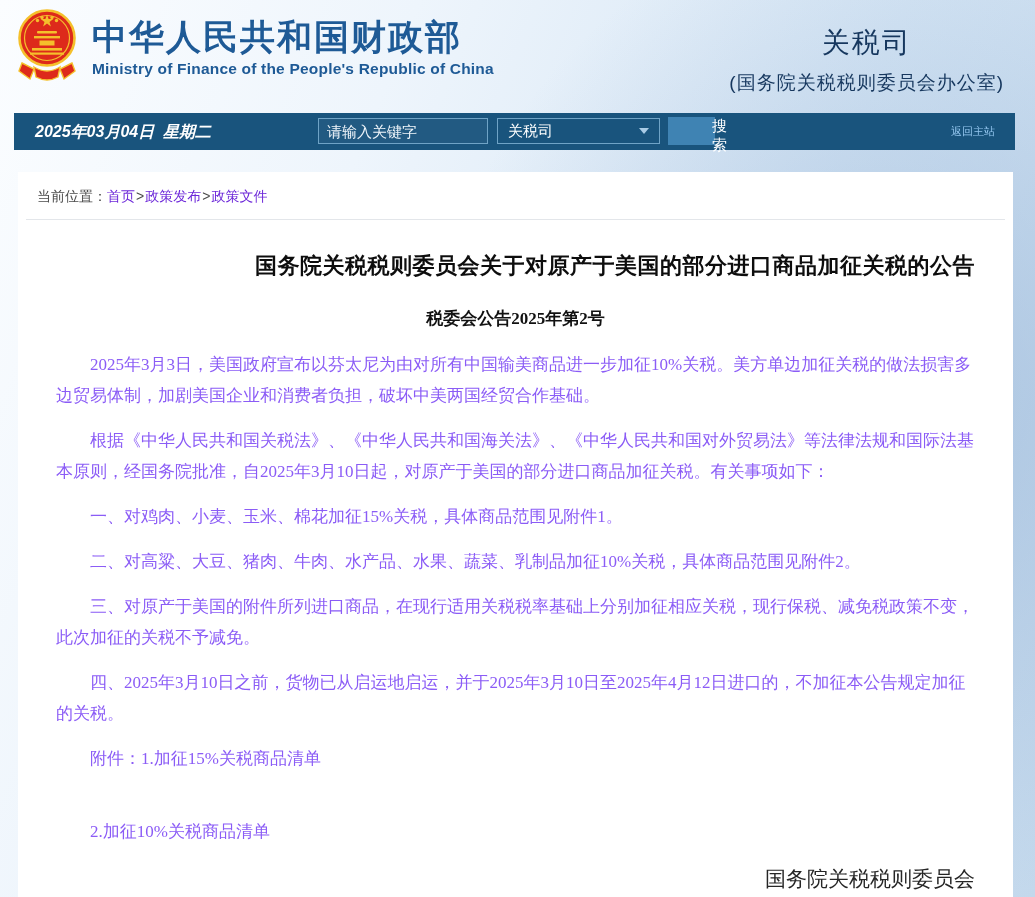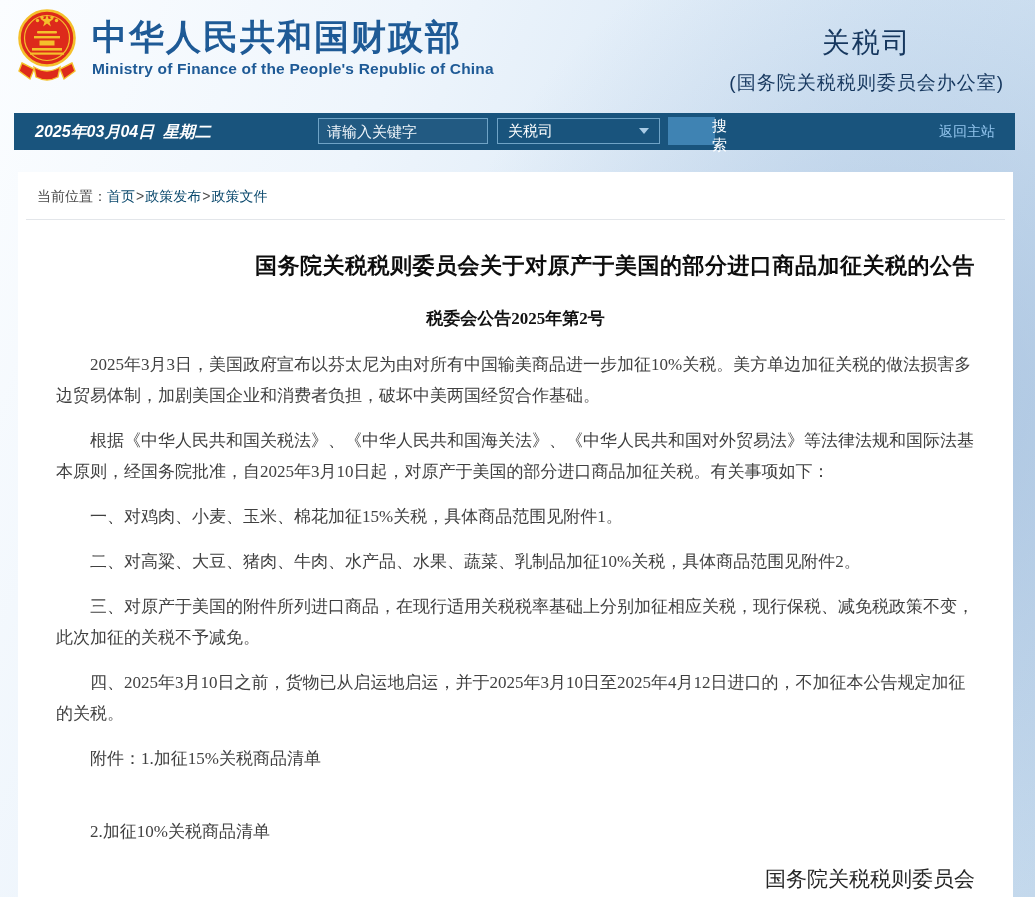--- a/index.html
+++ b/index.html
@@ -57,51 +57,51 @@
     border-left: 5px solid transparent; border-right: 5px solid transparent;
     border-top: 6px solid #a9cbe5;
   }
   .search-btn {
     position: absolute; left: 654px; top: 4px; width: 47px; height: 28px;
     background: var(--btn-blue); color: #ffffff; font-size: 15px;
     border: none; cursor: pointer; font-family: "Liberation Sans", sans-serif; padding-left: 44px;
   }
   .home-link {
     position: absolute; right: 20px; top: 0; line-height: 37px;
-    color: var(--link-blue); font-size: 14px; text-decoration: none; cursor: pointer;
+    color: var(--link-blue); font-size: 11px; text-decoration: none; cursor: pointer;
   }
 
   
   .content {
     position: absolute; left: 18px; top: 172px; width: 995px; height: 725px;
     background: #ffffff; overflow: hidden;
   }
   .breadcrumb {
     margin: 0 8px; padding: 16px 0 13px 11px;
     border-bottom: 1px solid #e3e6ea;
     font-size: 14px; color: #4a4a4a;
   }
-  .breadcrumb a { color: #0c4a6e; text-decoration: none; cursor: pointer; }
+  .breadcrumb a { color: #6d28d9; text-decoration: none; cursor: pointer; }
   .breadcrumb .sep { margin: 0 1px; }
 
   article { padding: 0 38px; }
   .article-title {
     margin-top: 32px; text-align: right;
     font-size: 22px; font-weight: bold; color: #0d0d0d;
     letter-spacing: 0.5px; line-height: 28px;
   }
   .doc-no {
     margin-top: 27px; text-align: center;
     font-family: "Liberation Serif", "DejaVu Serif", serif;
     font-size: 17px; font-weight: bold; color: #111;
   }
   .body-text { margin-top: 19px; }
   .body-text p {
     font-family: "Liberation Serif", "DejaVu Serif", serif;
-    font-size: 17px; color: #404040; line-height: 31px;
+    font-size: 17px; color: #8b5cf6; line-height: 31px;
     text-indent: 2em; margin: 14px 0;
   }
   .body-text p.attach2 { margin-top: 42px; }
   .signature, .sig-date {
     font-family: "Liberation Serif", "DejaVu Serif", serif;
     font-size: 21px; color: #262626; text-align: right; line-height: 24px;
   }
   .signature { margin-top: 20px; }
 </style>
 </head>

